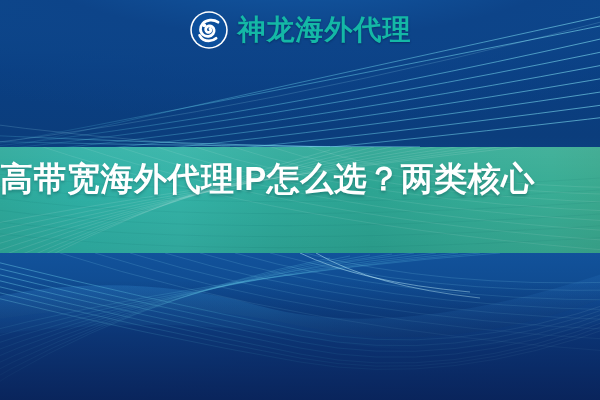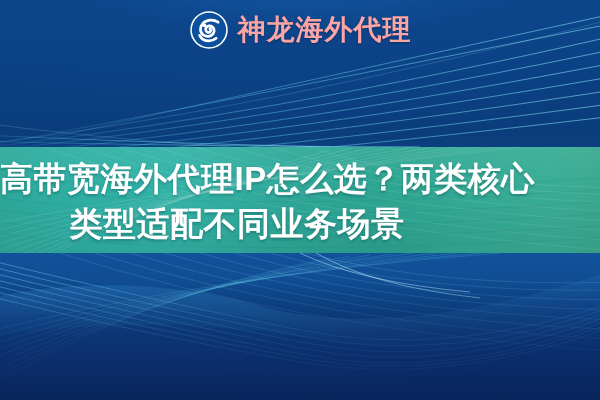--- a/index.html
+++ b/index.html
@@ -87,21 +87,21 @@
     justify-content: center;
     gap: 9px;
   }
   .logo-mark {
     width: 40px;
     height: 40px;
     flex: 0 0 auto;
     display: block;
   }
   .logo-text {
-    color: #fca5a5;
+    color: #14b8a6;
     font-size: 28px;
     line-height: 34px;
     font-weight: 700;
     letter-spacing: 1px;
     white-space: nowrap;
     text-shadow: 0 1px 2px rgba(0,20,60,0.45);
   }
 
   
   .headline {
@@ -259,16 +259,15 @@
       <circle cx="32" cy="32" r="27.5" fill="#0c4f9c"></circle>
       <path d="M46.5 19.5c-7.5-5.2-18.6-4.4-24.6 2.2-5.2 5.7-4.6 14.1 1.2 18.3 4.9 3.6 11.9 2.7 15.4-1.8 2.9-3.8 2.1-9-1.6-11.6-3.1-2.2-7.4-1.4-9.4 1.6-1.6 2.4-0.9 5.6 1.5 7.1 1.9 1.2 4.4 0.6 5.5-1.2 0.9-1.4 0.4-3.2-1-4" fill="none" stroke="#ffffff" stroke-width="4.4" stroke-linecap="round"></path>
       <path d="M17 40.5c2.6 5.3 8.2 9 14.8 9 4.6 0 8.7-1.6 11.6-4.2" fill="none" stroke="#ffffff" stroke-width="4.4" stroke-linecap="round"></path>
       <circle cx="24.5" cy="24.5" r="3.1" fill="#ffffff"></circle>
     </svg>
     <span class="logo-text">神龙海外代理</span>
   </div>
 
   <div class="headline">
     <span class="headline-line">高带宽海外代理IP怎么选？两类核心</span>
-    <span class="headline-line">类型适配不同业务场景</span>
   </div>
 
 </div>
 
 </body></html>

